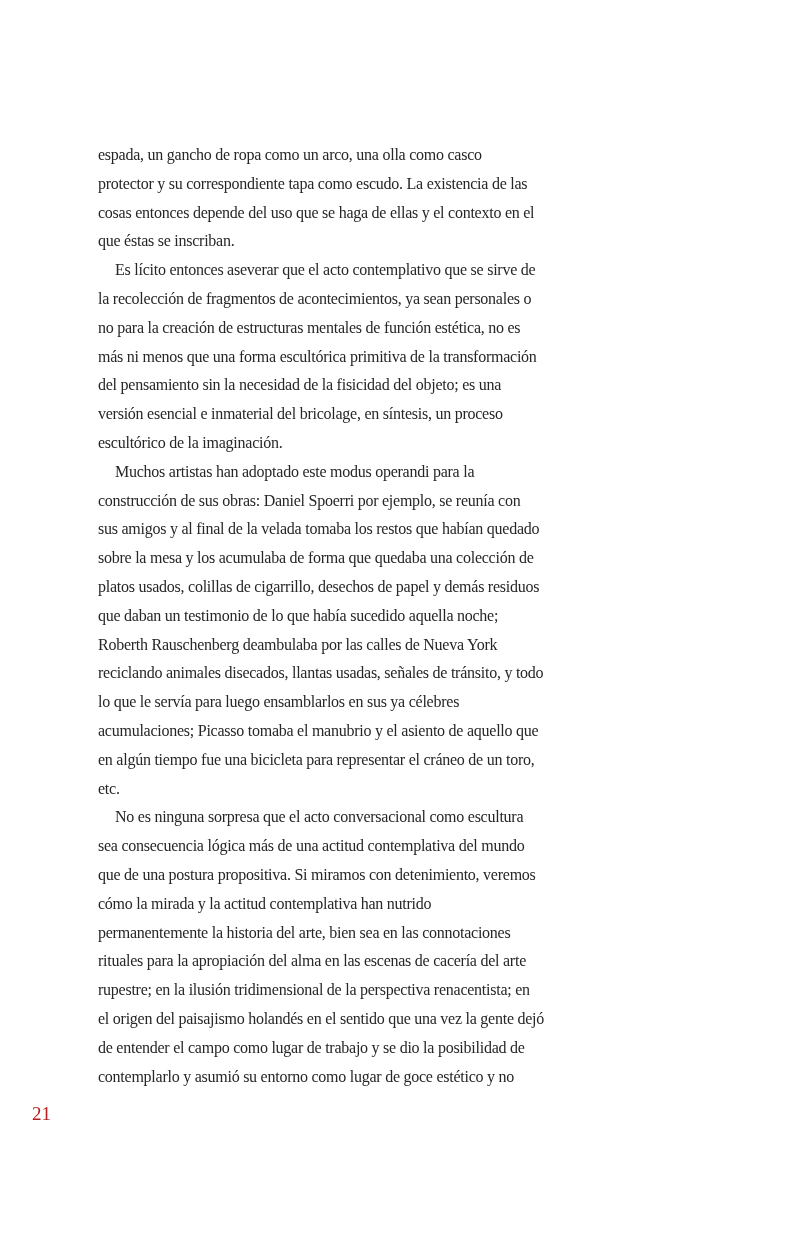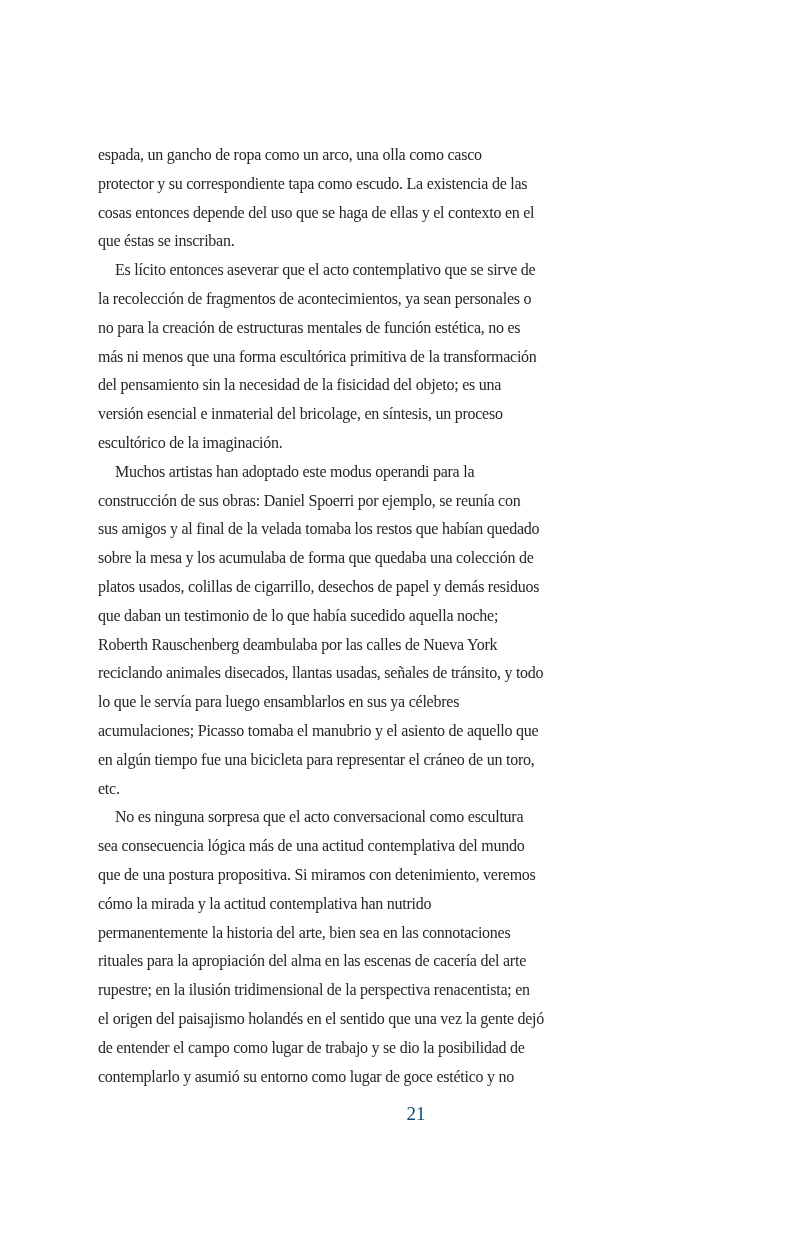--- a/index.html
+++ b/index.html
@@ -34,24 +34,24 @@
     white-space: pre; 
   }
   .para.indent {
     text-indent: 17px;
   }
   .page-number {
     position: absolute;
     left: 0;
     right: 0;
     top: 1103px;
-    text-align: center;
+    text-align: left;
     padding-left: 32px;
     font-size: 19px;
-    color: #0c4a6e;
+    color: #b91c1c;
   }
 </style>
 </head>
 <body>
 
 <div class="book-page">
   <div class="text-block">
       <p class="para">espada, un gancho de ropa como un arco, una olla como casco
 protector y su correspondiente tapa como escudo. La existencia de las
 cosas entonces depende del uso que se haga de ellas y el contexto en el

